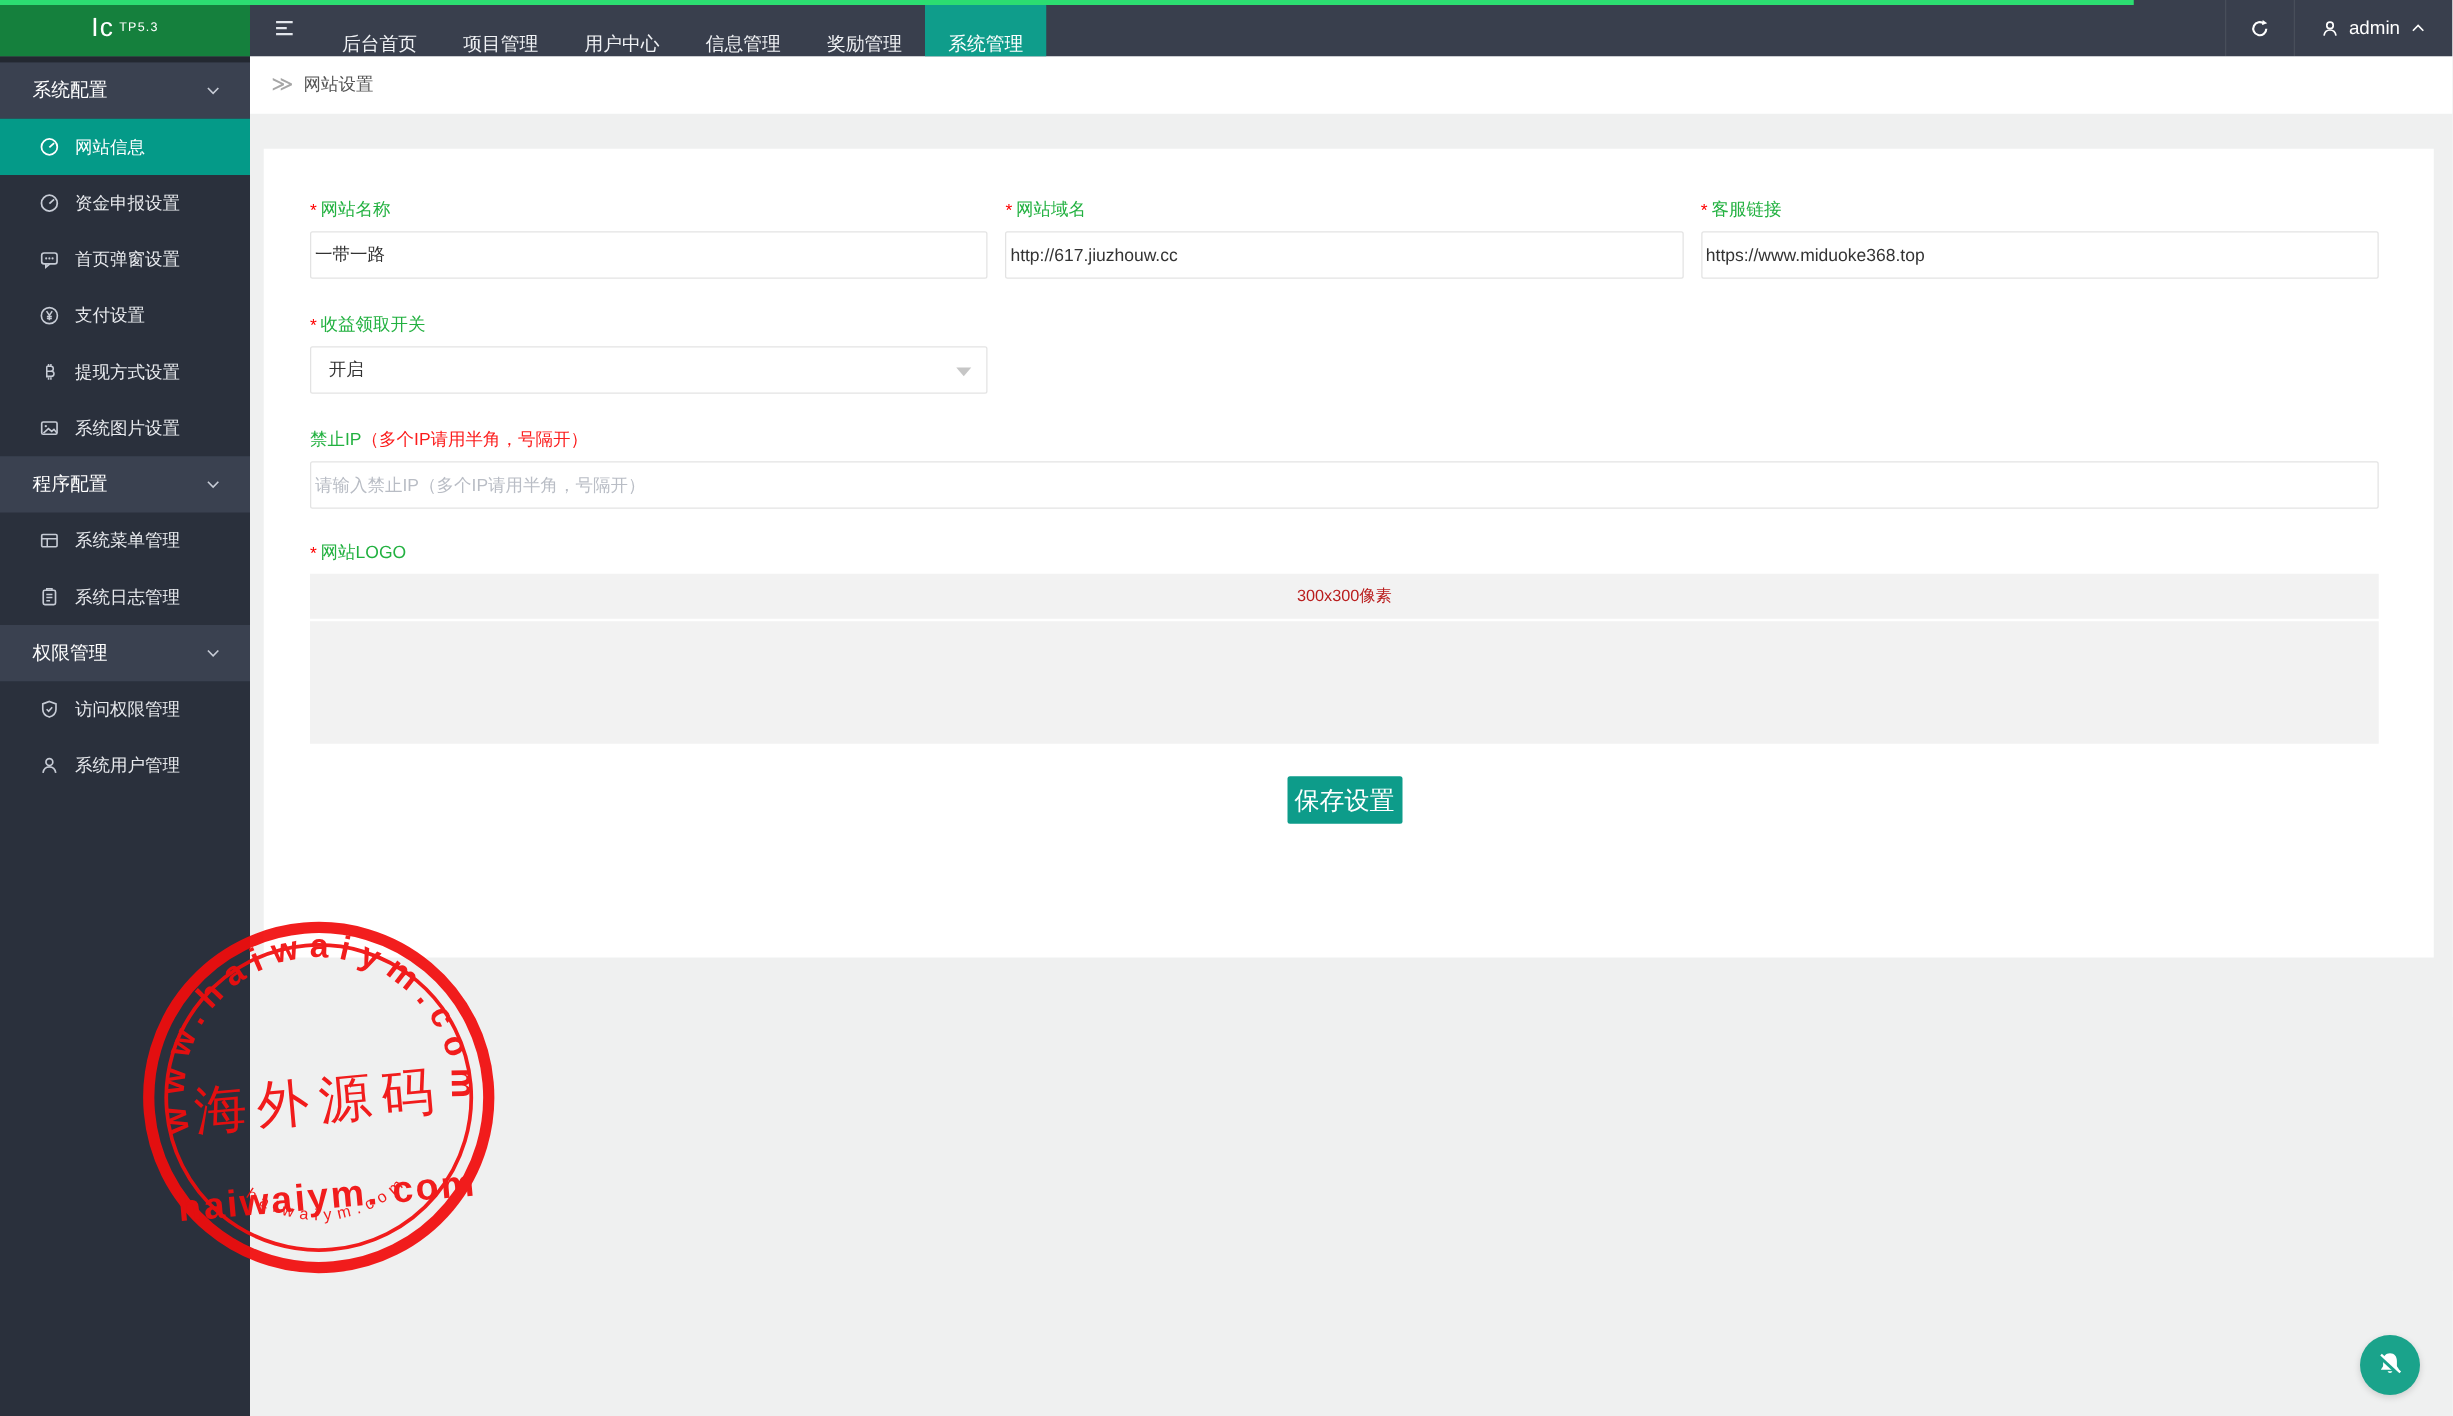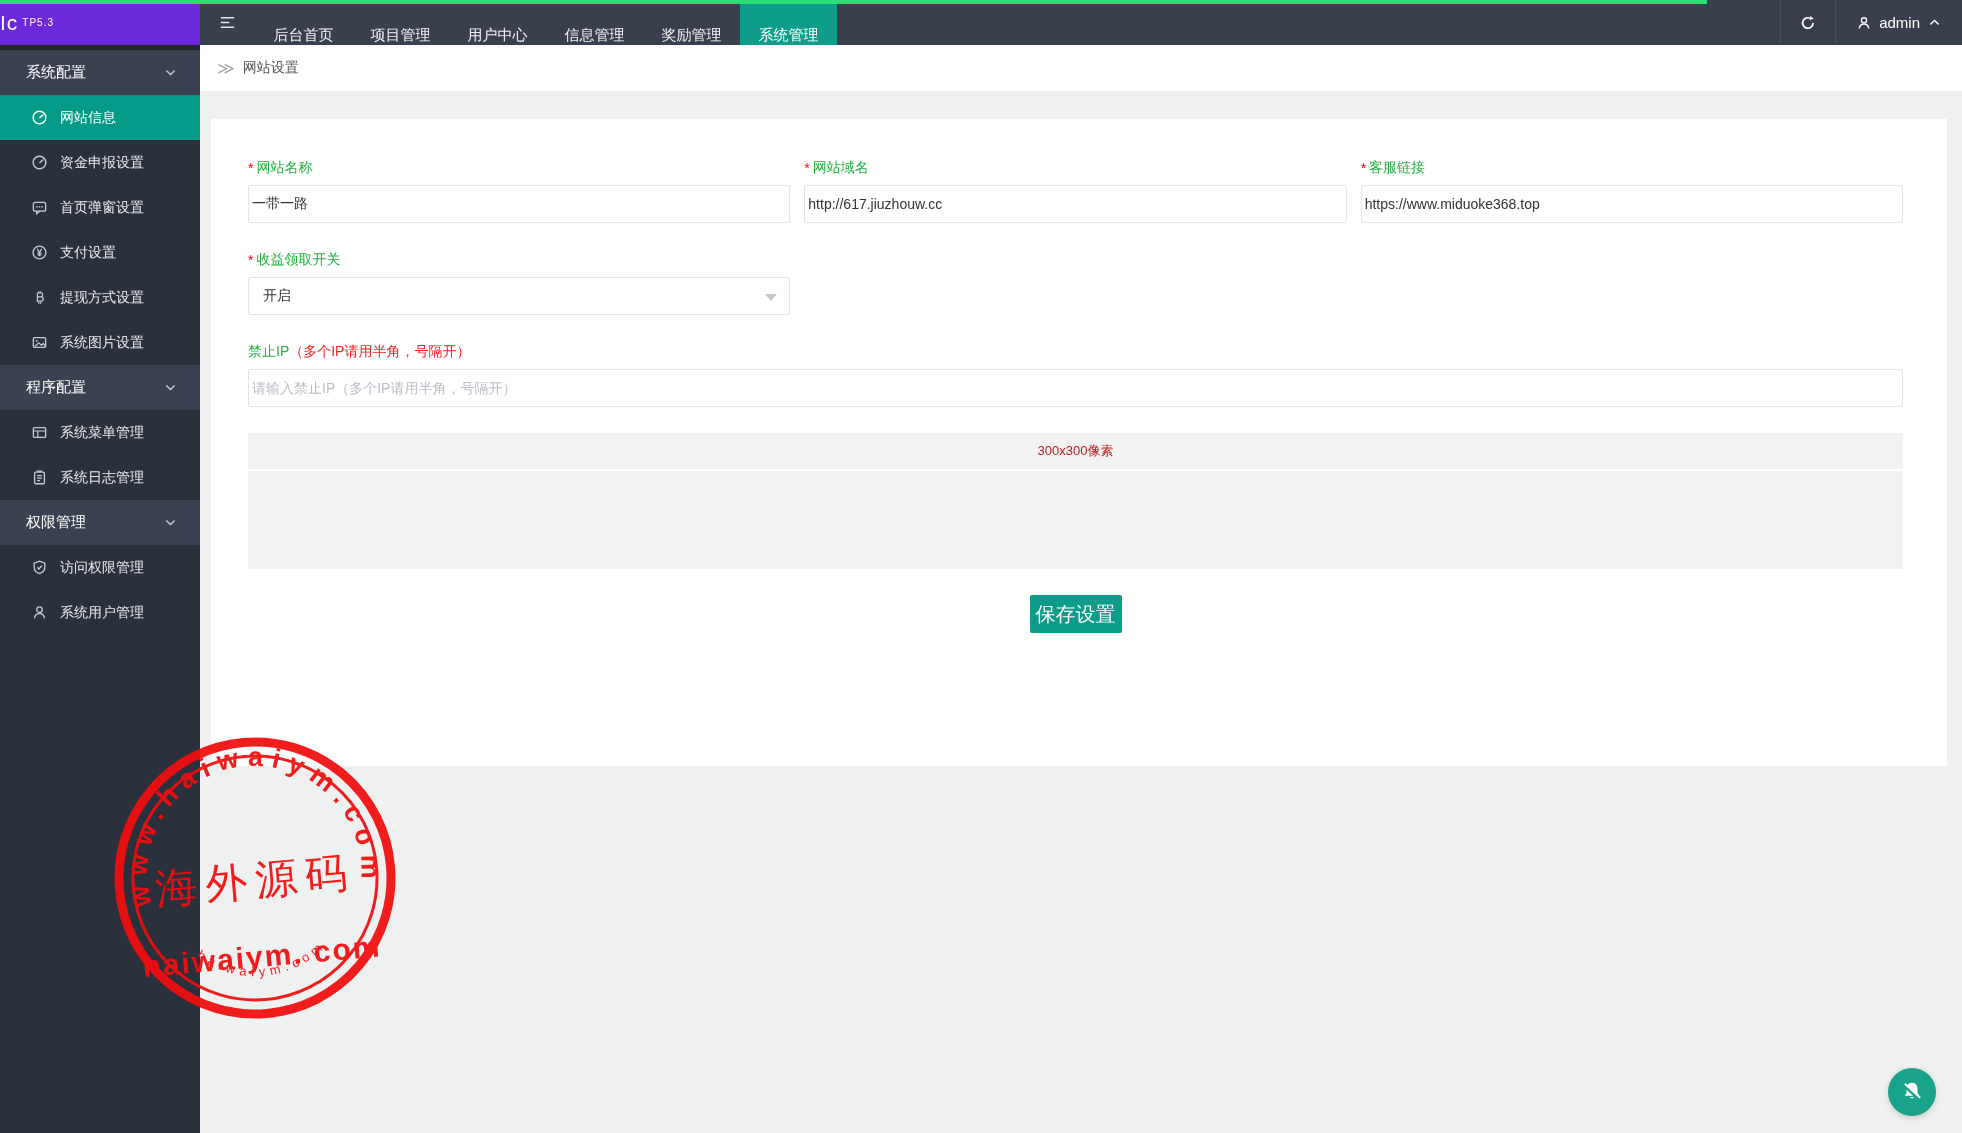--- a/index.html
+++ b/index.html
@@ -3,21 +3,21 @@
 <meta charset="utf-8">
 <style>
   * { margin:0; padding:0; box-sizing:border-box; }
   html,body { width:1962px; height:1133px; font-family:"Liberation Sans","DejaVu Sans",sans-serif; background:#eff0f0; overflow:hidden; position:relative; }
 
   
   .progress { position:absolute; top:0; left:0; width:1707px; height:4px; background:#2cdd71; z-index:60; }
 
   
   .header { position:absolute; top:0; left:0; width:100%; height:45px; background:#393f4d; display:flex; align-items:stretch; z-index:30; }
-  .logo { width:200px; background:#6d28d9; color:#fff; display:flex; align-items:center; font-size:21px; letter-spacing:1px; }
+  .logo { width:200px; background:#15803d; color:#fff; display:flex; align-items:center; justify-content:center; font-size:21px; letter-spacing:1px; }
   .logo sup { font-size:10px; margin-left:4px; font-weight:normal; }
   .fold { width:55px; display:flex; align-items:center; justify-content:center; color:#e3e6ec; cursor:pointer; }
   .nav { display:flex; align-items:stretch; }
   .tab { width:97px; display:flex; align-items:flex-end; justify-content:center; color:#f0f2f5; font-size:15px; cursor:pointer; }
   .tab.active { background:#0f9d8b; color:#fff; }
   .header .grow { flex:1; }
   .refresh { width:56px; display:flex; align-items:center; justify-content:center; border-left:1px solid rgba(255,255,255,.08); border-right:1px solid rgba(255,255,255,.08); color:#fff; cursor:pointer; }
   .adminbox { display:flex; align-items:center; gap:7px; padding:0 20px; color:#fff; font-size:15px; cursor:pointer; }
   .icon { display:inline-flex; align-items:center; justify-content:center; }
 
@@ -289,20 +289,21 @@
         <span class="sel-caret"></span>
       </div>
     </div>
 
     <div class="block-row">
       <div class="field-label"><span>禁止IP</span><span class="note">（多个IP请用半角，号隔开）</span></div>
       <input class="inp" type="text" placeholder="请输入禁止IP（多个IP请用半角，号隔开）" style="">
     </div>
 
     <div class="block-row">
+      <div class="field-label"><span class="req">*</span><span>网站LOGO</span></div>
       <div class="upload-head">
           <span>300x300像素</span>
         </div>
       <div class="upload-body"></div>
     </div>
 
     <button class="save-btn">保存设置</button>
   </div>
 </div>
 

